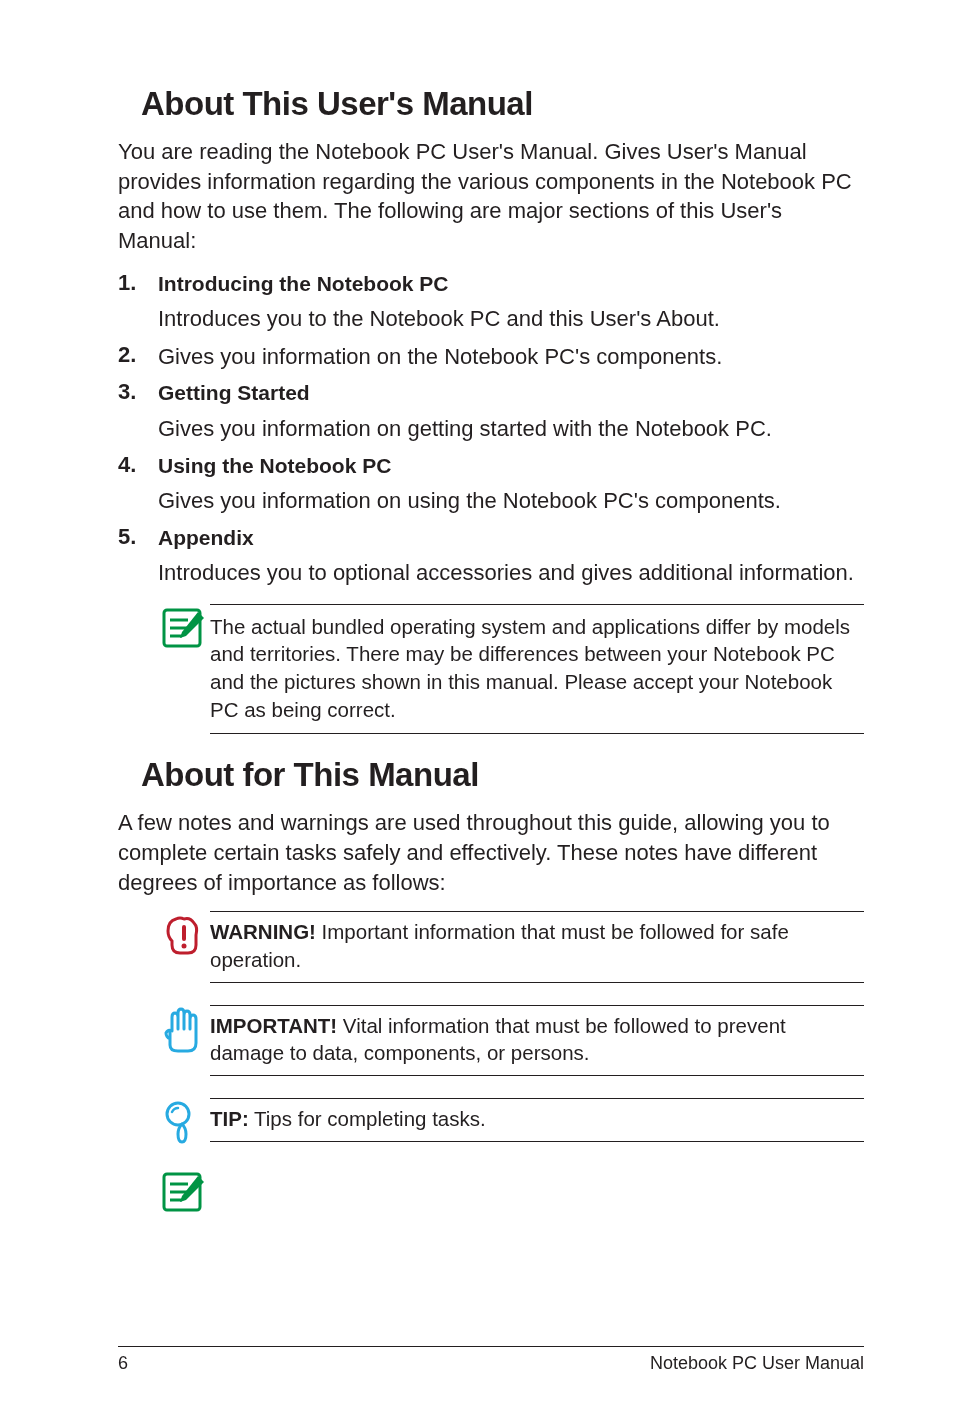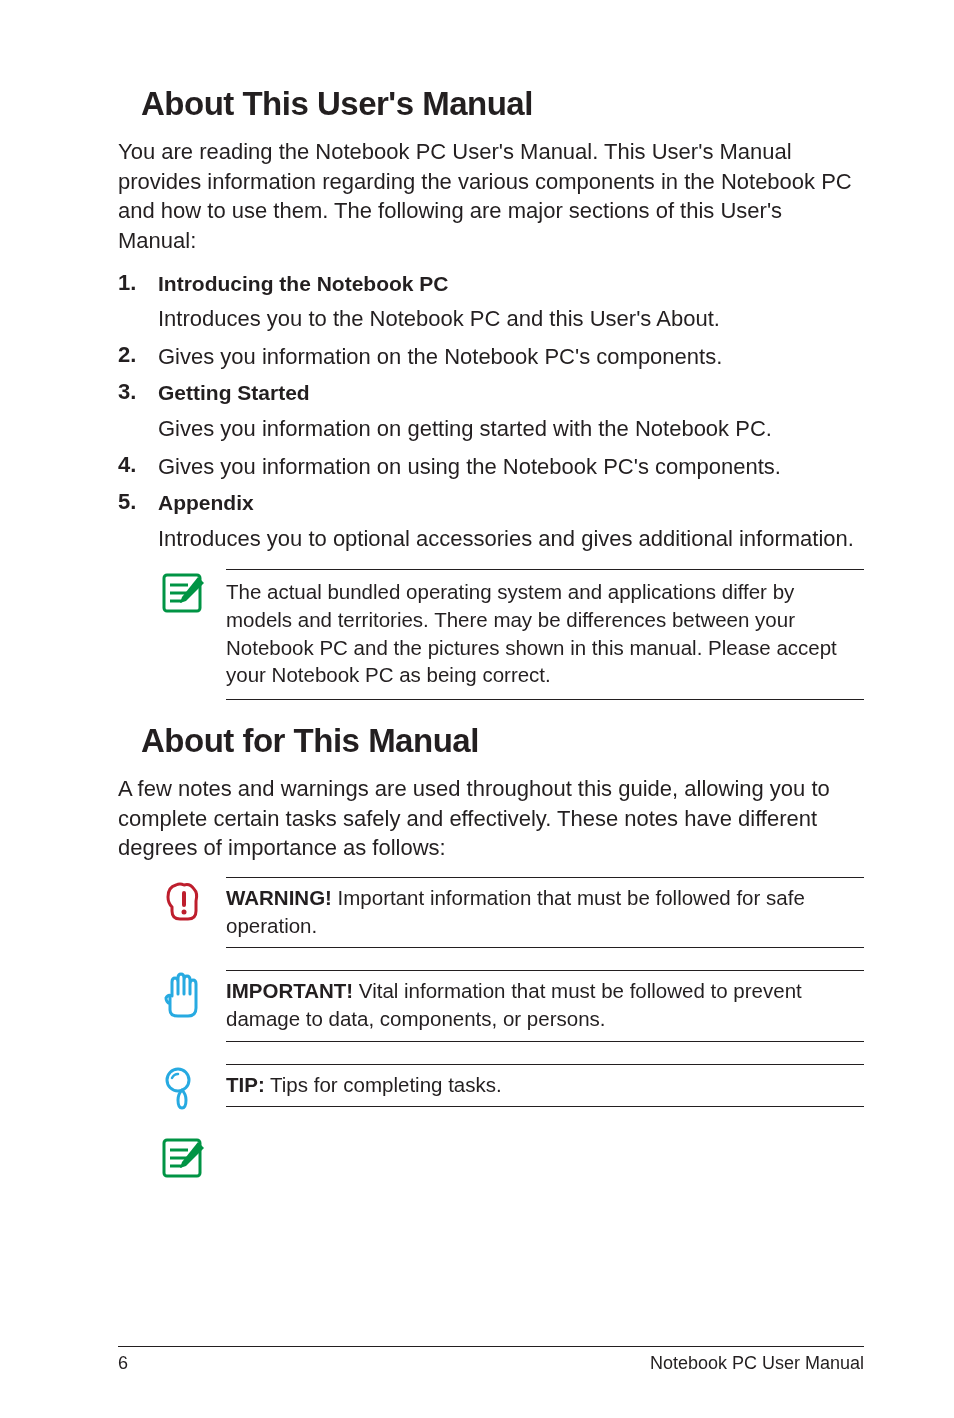--- a/index.html
+++ b/index.html
@@ -50,21 +50,21 @@
     line-height: 1.35;
   }
   ol.sections .sec-desc {
     font-size: 22px;
     line-height: 1.35;
     margin-top: 6px;
   }
   .callout {
     display: flex;
     align-items: flex-start;
-    gap: 20px;
+    gap: 4px;
     margin: 8px 0 22px 40px;
   }
   .callout .icon {
     flex: 0 0 48px;
     width: 48px;
     height: 48px;
   }
   .callout .body {
     flex: 1;
     font-size: 20.5px;
@@ -119,35 +119,36 @@
     <g id="ico-tip">
       <circle cx="20" cy="16" r="11" fill="none" stroke="#27aae1" stroke-width="3"></circle>
       <path d="M24 26 Q28 30 28 36 Q28 44 24 44 Q20 44 20 36 Q20 30 24 26 Z" fill="none" stroke="#27aae1" stroke-width="3"></path>
       <path d="M14 14 Q16 10 20 10" fill="none" stroke="#27aae1" stroke-width="2.5" stroke-linecap="round"></path>
     </g>
   </defs>
 </svg>
 
 <h1>About This User's Manual</h1>
 
-<p class="intro">You are reading the Notebook PC User's Manual. This User's Manual provides information regarding the various components in the Notebook PC and how to use them. The following are major sections of this User's Manual:</p>
+<p class="intro">You are reading the Notebook PC User's Manual. Gives User's Manual provides information regarding the various components in the Notebook PC and how to use them. The following are major sections of this User's Manual:</p>
 
 <ol class="sections">
   <li>
     <div class="sec-title">Introducing the Notebook PC</div>
     <div class="sec-desc">Introduces you to the Notebook PC and this User's About.</div>
   </li>
   <li>
     <div class="sec-desc">Gives you information on the Notebook PC's components.</div>
   </li>
   <li>
     <div class="sec-title">Getting Started</div>
     <div class="sec-desc">Gives you information on getting started with the Notebook PC.</div>
   </li>
   <li>
+    <div class="sec-title">Using the Notebook PC</div>
     <div class="sec-desc">Gives you information on using the Notebook PC's components.</div>
   </li>
   <li>
     <div class="sec-title">Appendix</div>
     <div class="sec-desc">Introduces you to optional accessories and gives additional information.</div>
   </li>
 </ol>
 
 <div class="callout">
   <span class="icon">

